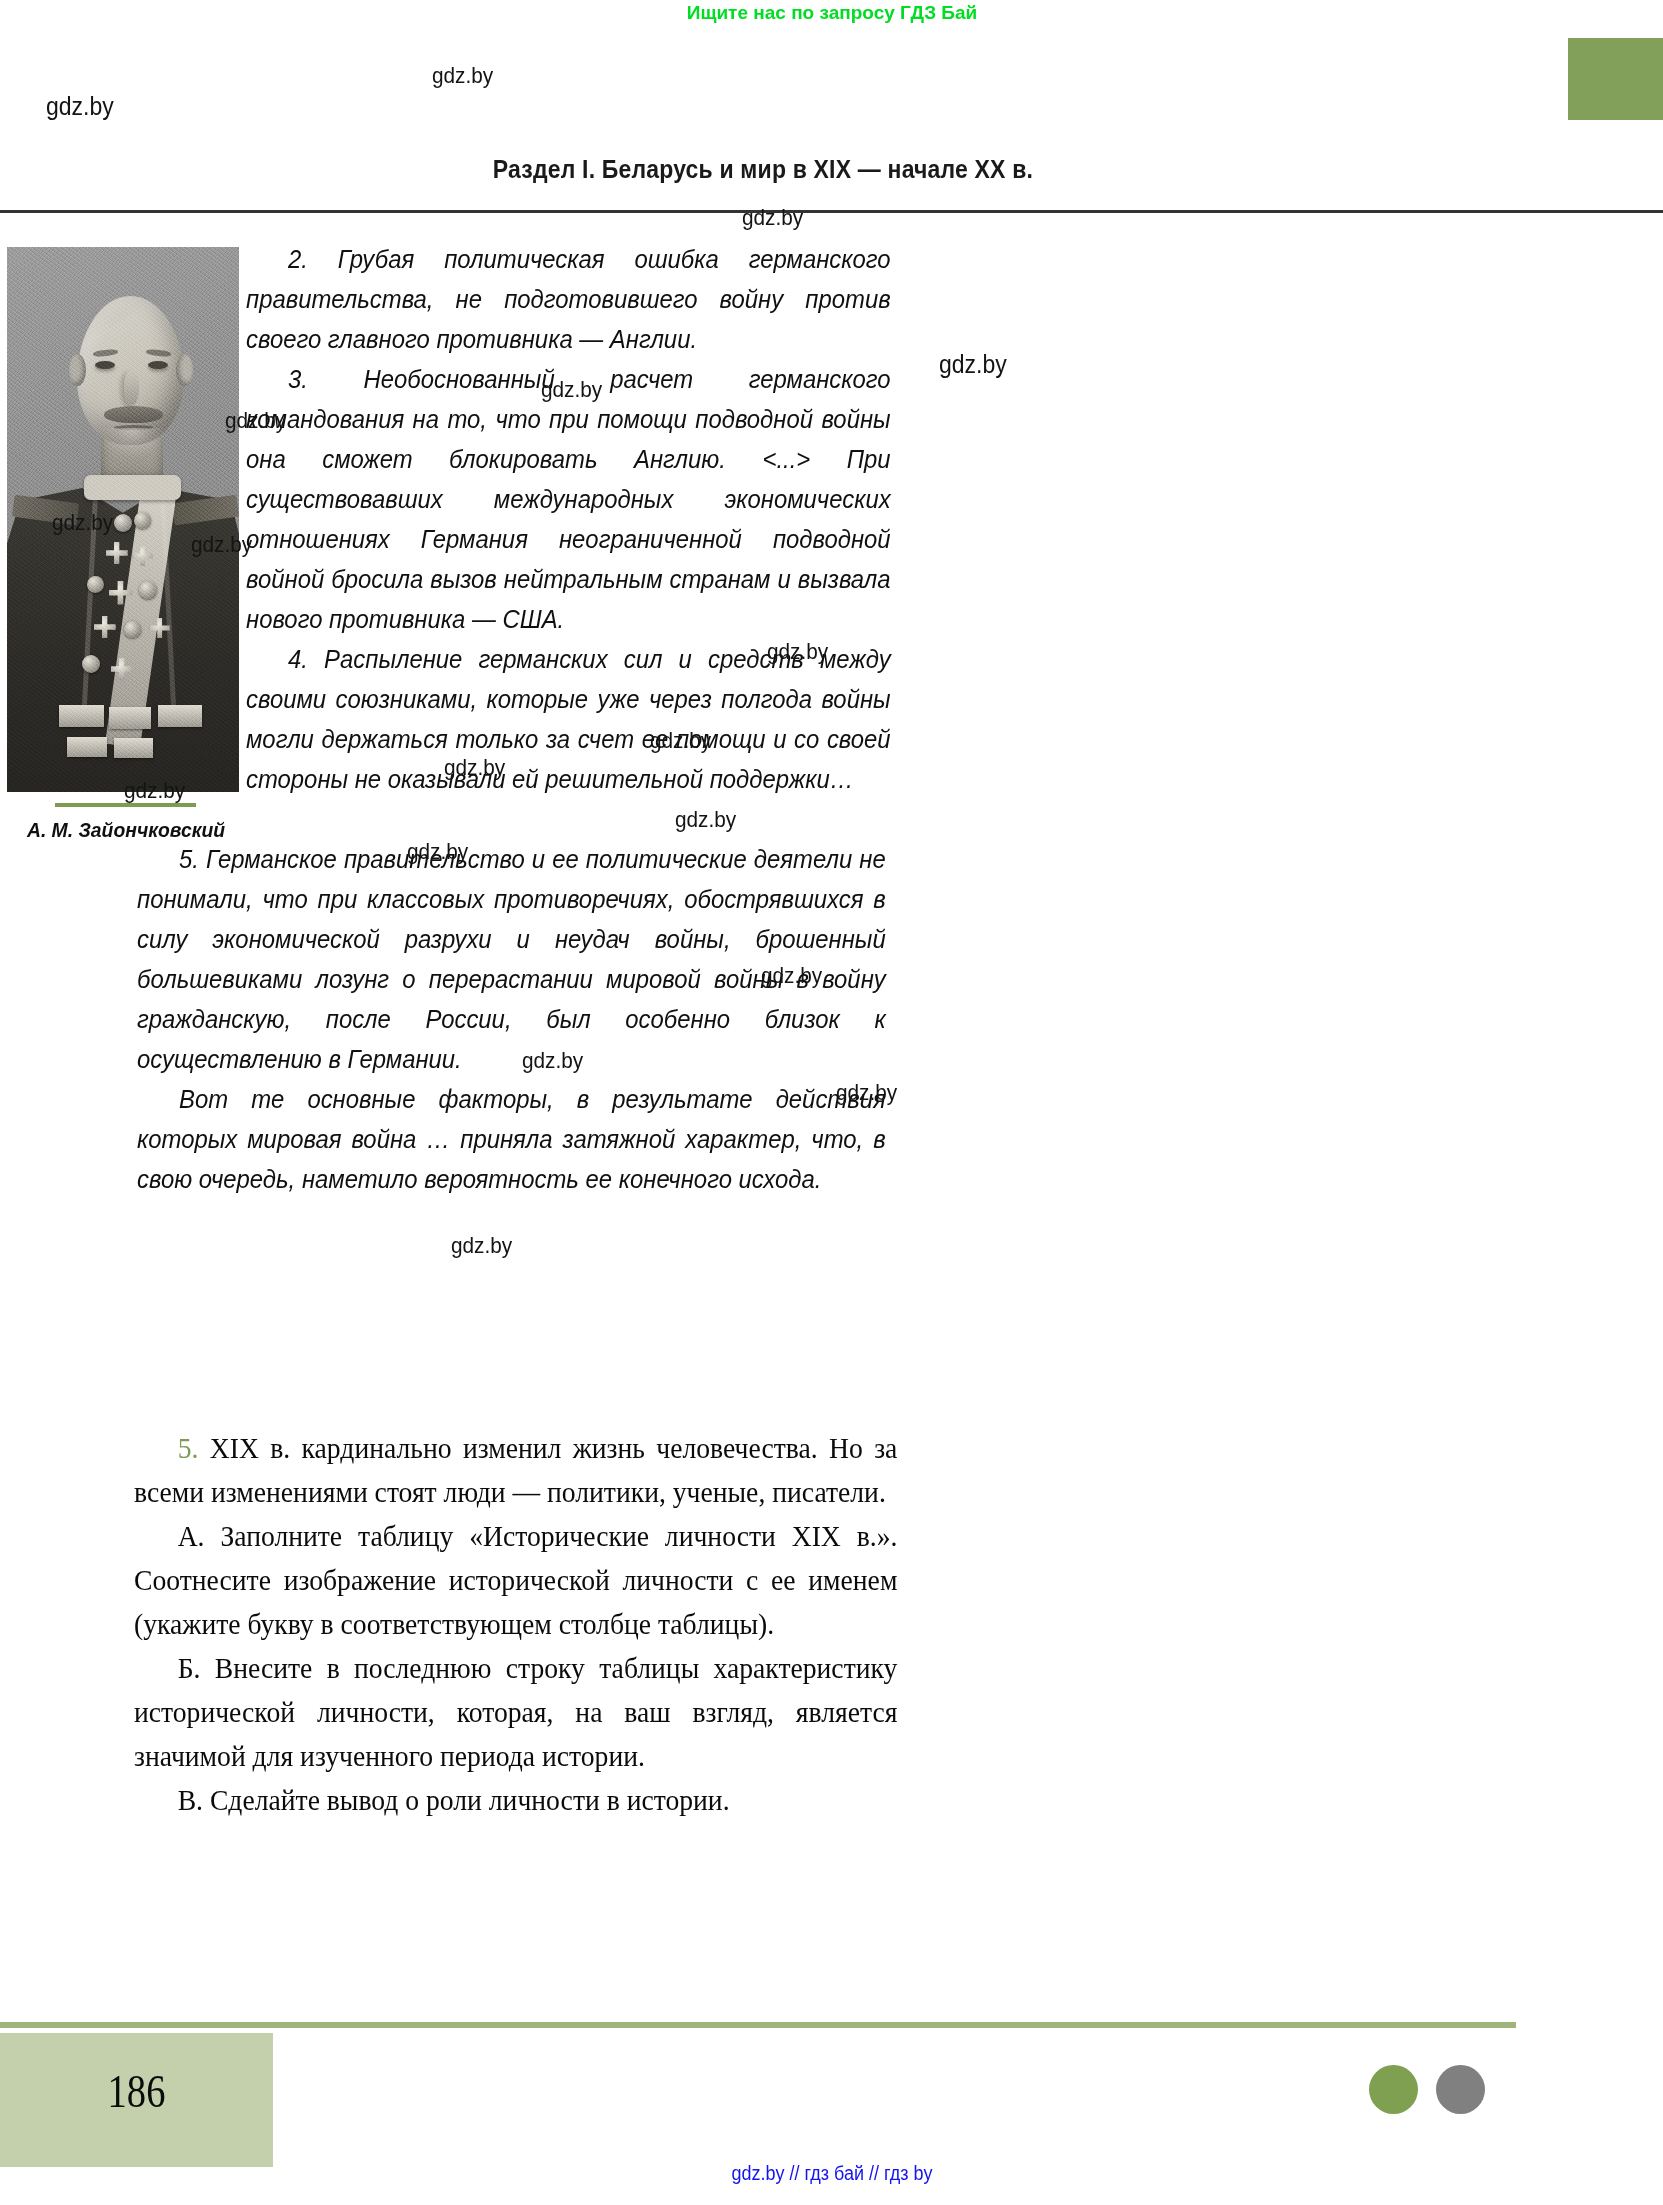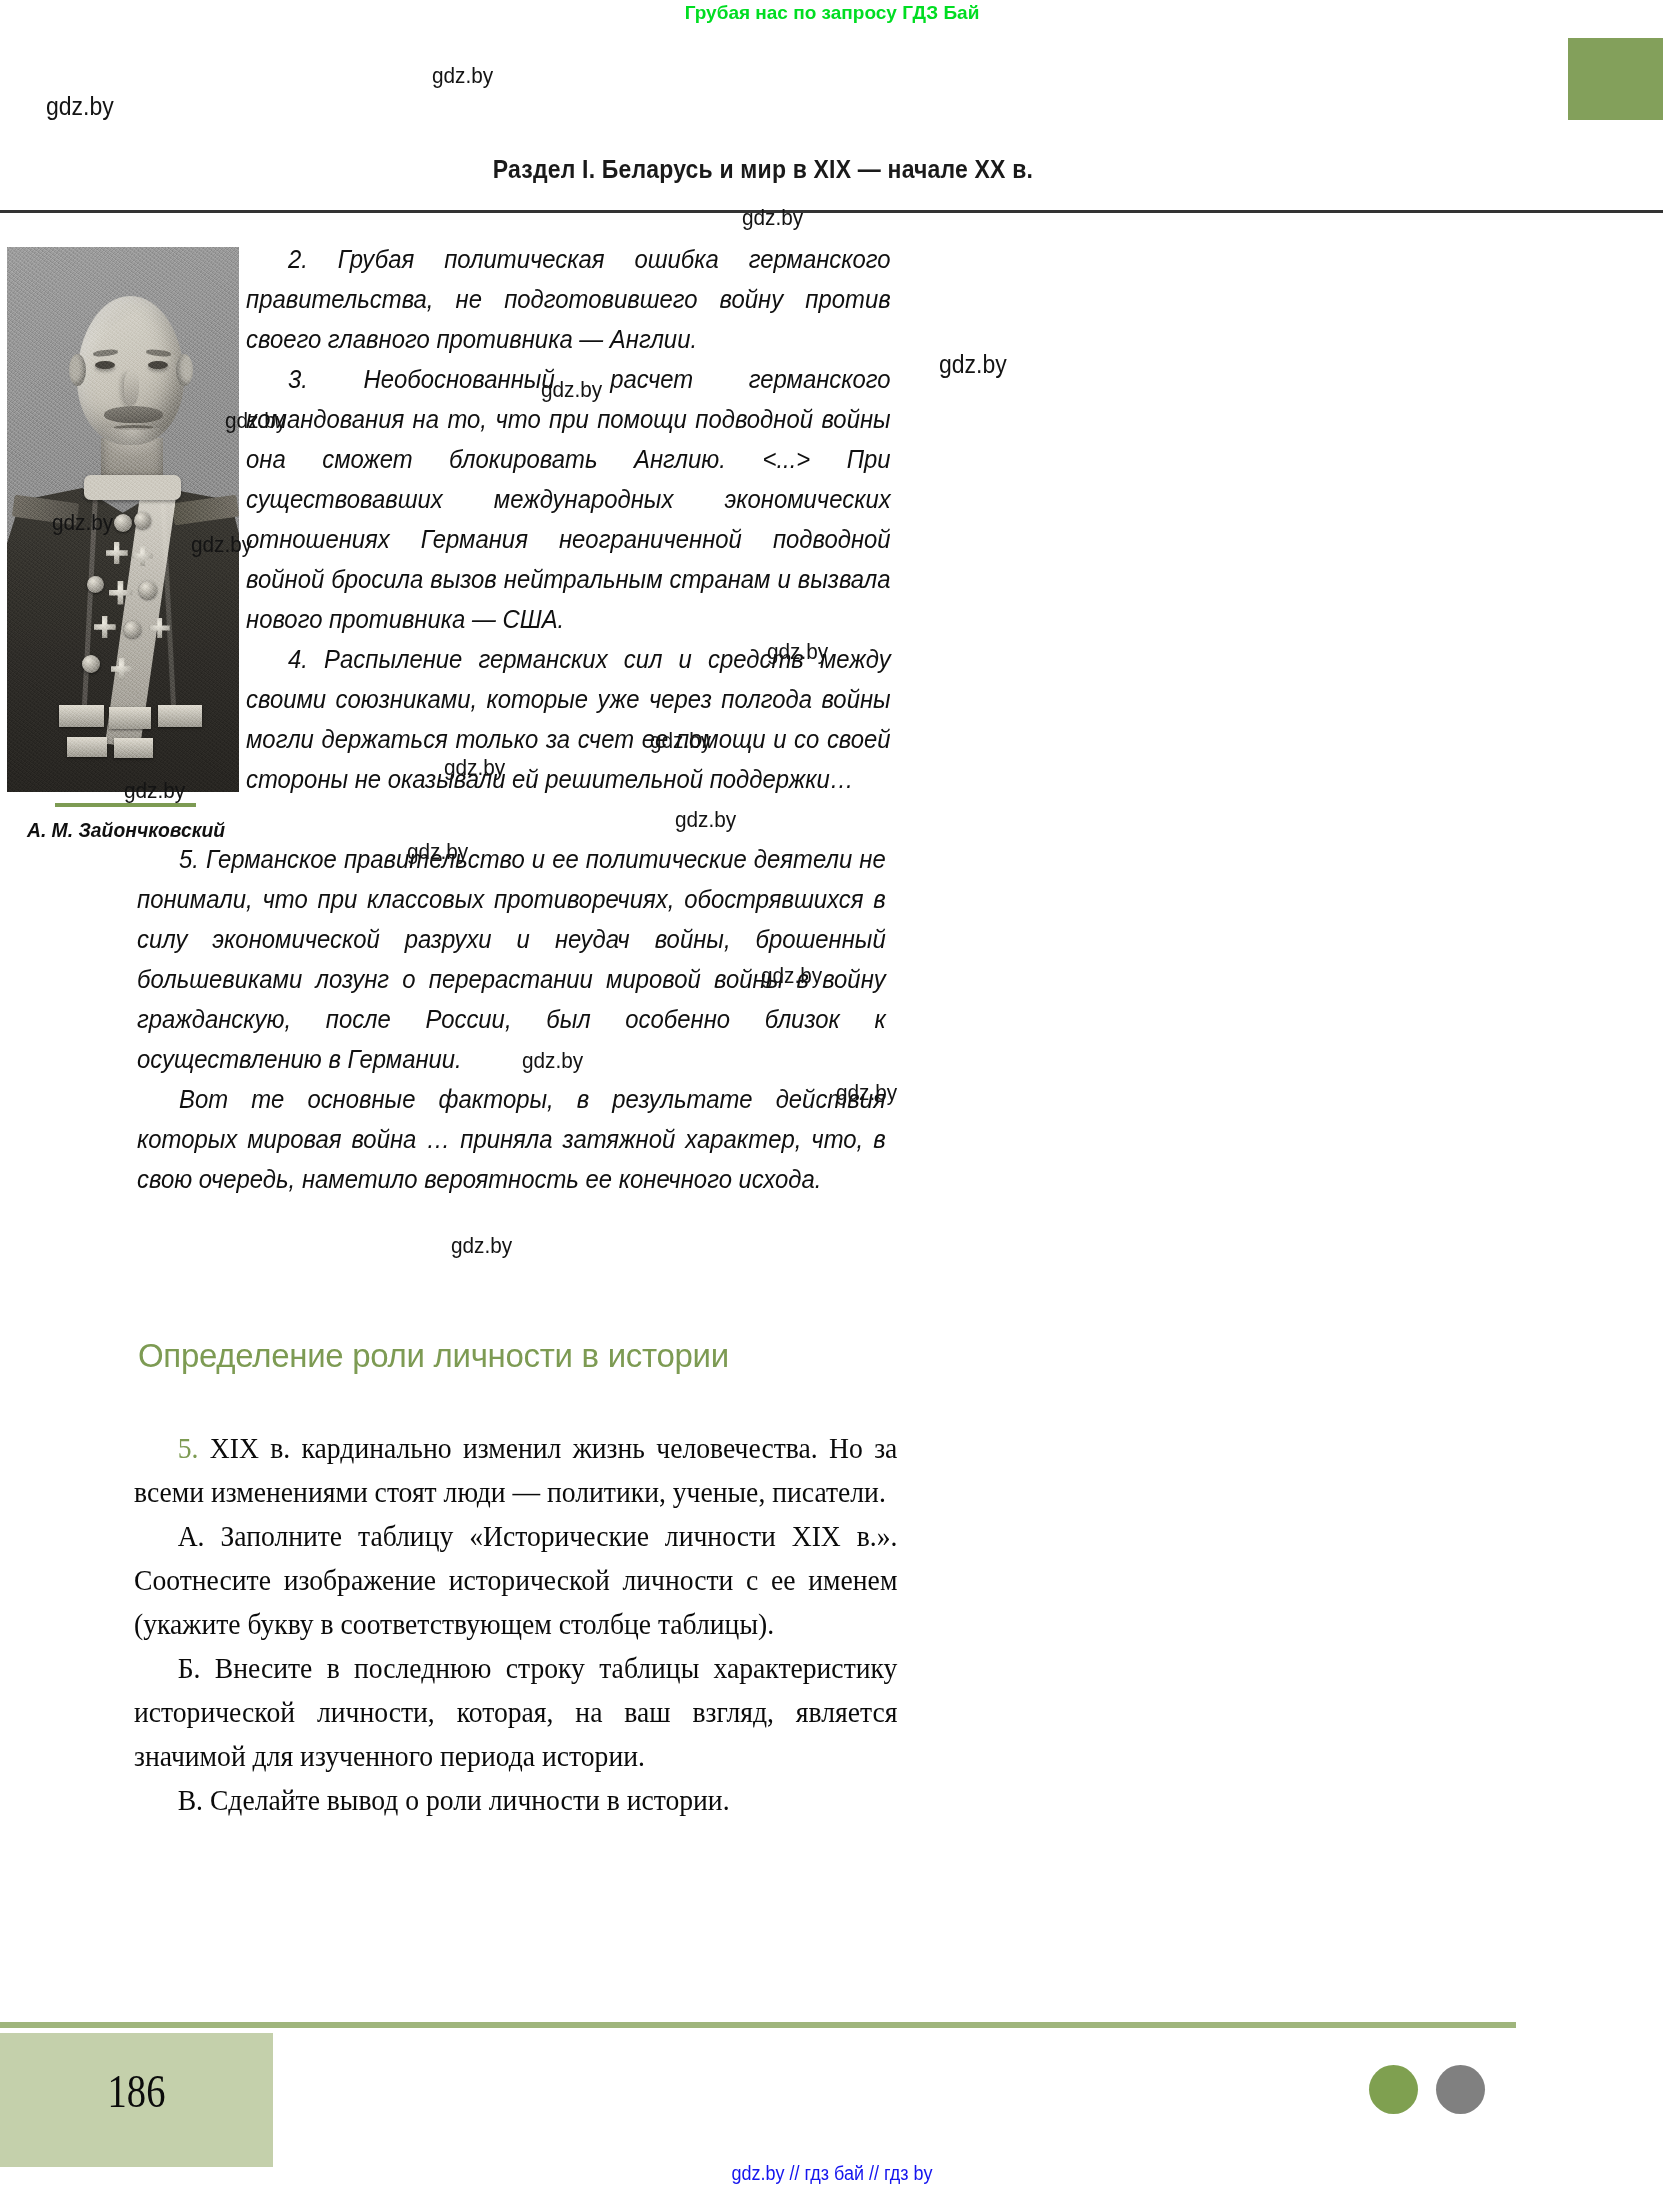--- a/index.html
+++ b/index.html
@@ -421,21 +421,21 @@
     white-space: nowrap;
     transform: scaleX(0.92);
     transform-origin: left top;
   }
 </style>
 </head>
 <body>
 
 <div class="page">
 
-  <div class="top-banner">Грубая нас по запросу ГДЗ Бай</div>
+  <div class="top-banner">Ищите нас по запросу ГДЗ Бай</div>
 
   <div class="corner-block"></div>
 
   <div class="page-header">Раздел I. Беларусь и мир в XIX — начале XX в.</div>
   <div class="header-rule"></div>
 
   <div class="portrait-wrap">
     <div class="portrait">
       <div class="bg"></div>
       <div class="tunic"></div>
@@ -487,21 +487,20 @@
     <p>2. Грубая политическая ошибка германского правительства, не подготовившего войну против своего главного противника — Англии.</p>
     <p>3. Необоснованный расчет германского командования на то, что при помощи подводной войны она сможет блокировать Англию. &lt;...&gt; При существовавших международных экономических отношениях Германия неограниченной подводной войной бросила вызов нейтральным странам и вызвала нового противника — США.</p>
     <p>4. Распыление германских сил и средств между своими союзниками, которые уже через полгода войны могли держаться только за счет ее помощи и со своей стороны не оказывали ей решительной поддержки…</p>
   </div>
 
   <div class="quote-wide">
     <p>5. Германское правительство и ее политические деятели не понимали, что при классовых противоречиях, обострявшихся в силу экономической разрухи и неудач войны, брошенный большевиками лозунг о перерастании мировой войны в войну гражданскую, после России, был особенно близок к осуществлению в Германии.</p>
     <p>Вот те основные факторы, в результате действия которых мировая война … приняла затяжной характер, что, в свою очередь, наметило вероятность ее конечного исхода.</p>
   </div>
 
-  <div class="section-heading">Определение роли личности в истории</div>
 
   <div class="serif-body">
     <p><span class="num-green">5.</span><span> XIX в. кардинально изменил жизнь человечества. Но за всеми изменениями стоят люди — политики, ученые, писатели.</span></p>
     <p>А. Заполните таблицу «Исторические личности XIX в.». Соотнесите изображение исторической личности с ее именем (укажите букву в соответствующем столбце таблицы).</p>
     <p>Б. Внесите в последнюю строку таблицы характеристику исторической личности, которая, на ваш взгляд, является значимой для изученного периода истории.</p>
     <p>В. Сделайте вывод о роли личности в истории.</p>
   </div>
 
   <div class="footer-rule"></div>
   <div class="page-number-box"></div>

